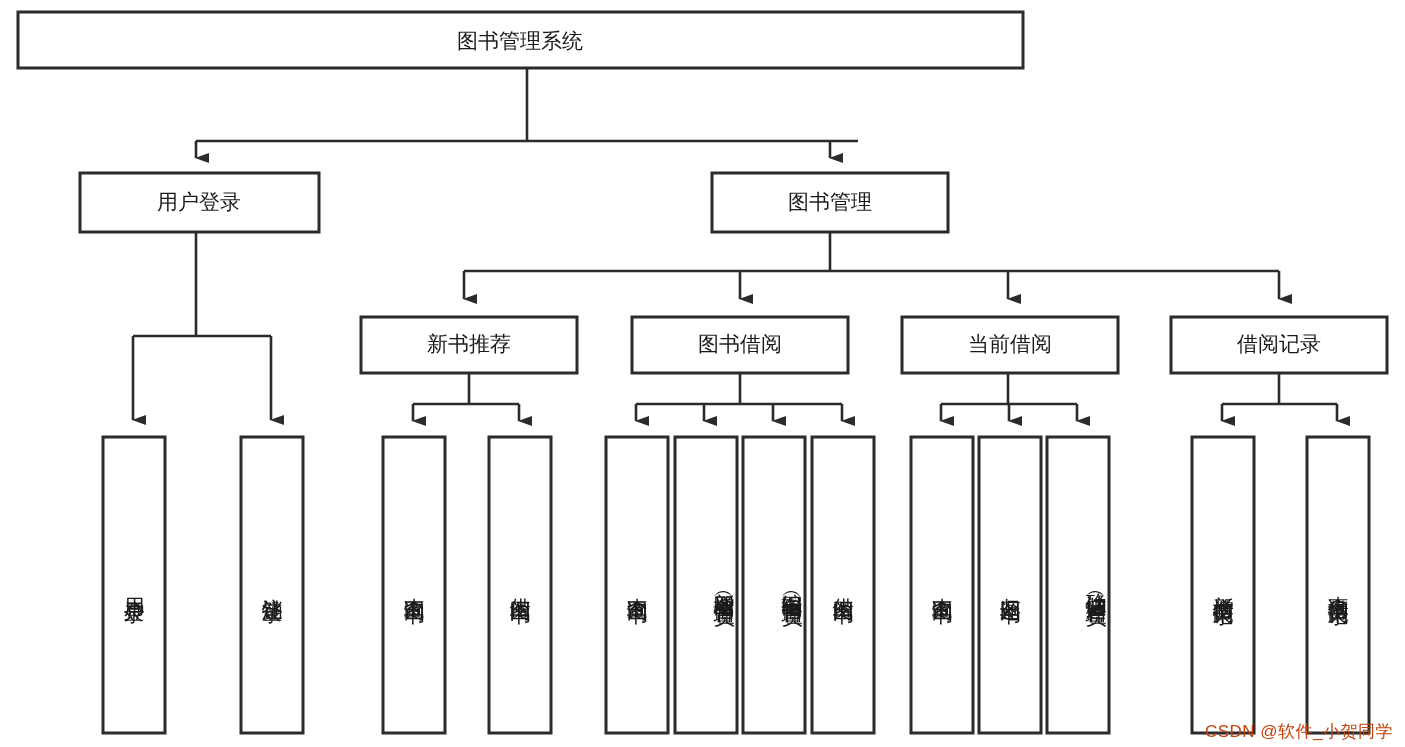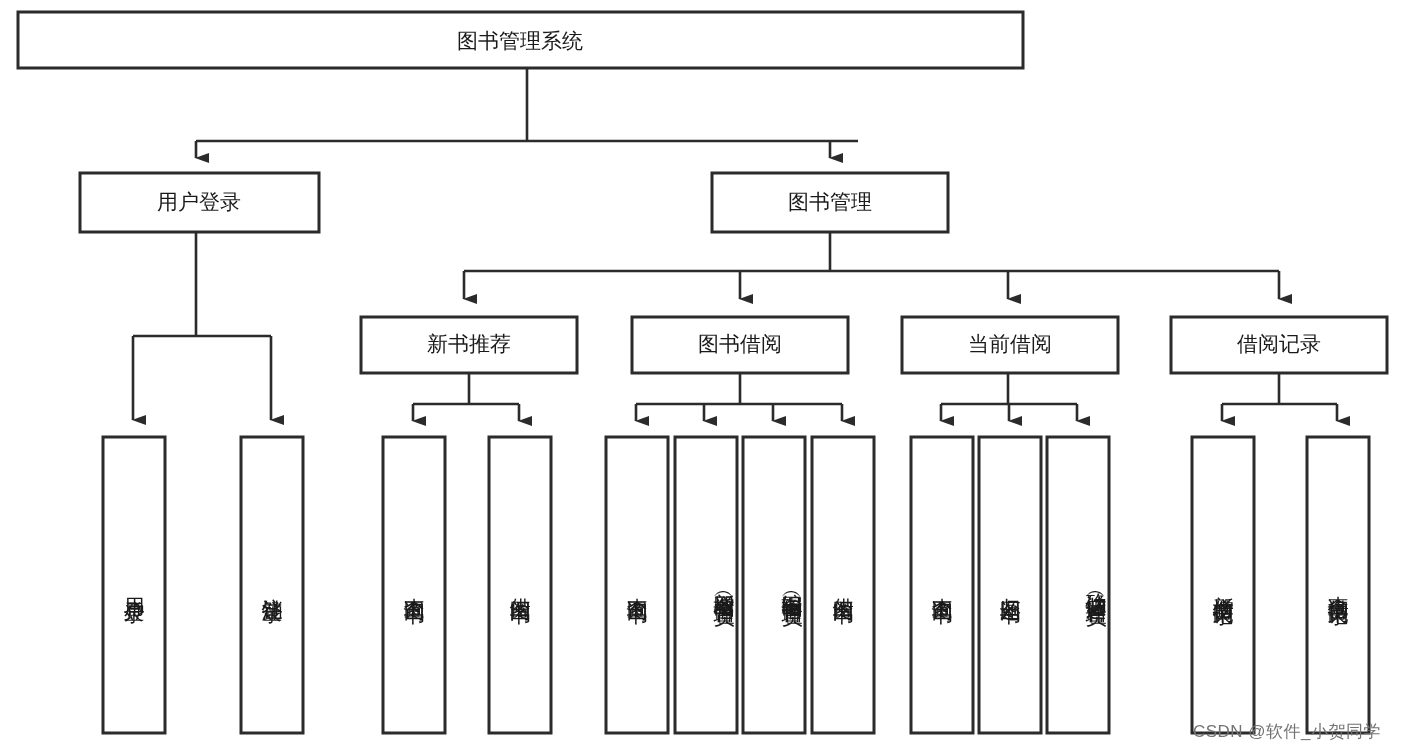--- a/index.html
+++ b/index.html
@@ -56,25 +56,25 @@
     font-family: "Liberation Sans", "DejaVu Sans", sans-serif;
     font-size: 21px;
     line-height: 1.25;
     letter-spacing: 2px;
     color: #1a1a1a;
     white-space: nowrap;
     pointer-events: none;
   }
   .watermark {
     position: absolute;
-    right: 24px;
+    right: 12px;
     bottom: 4px;
     font-family: "Liberation Sans", "DejaVu Sans", sans-serif;
     font-size: 17px;
-    color: #737373;
+    color: #c2410c;
     letter-spacing: 0.5px;
     user-select: none;
   }
 </style>
 </head>
 <body>
 
 <div id="diagram-root">
 
   <svg id="tree-svg" viewBox="0 0 1405 747">

